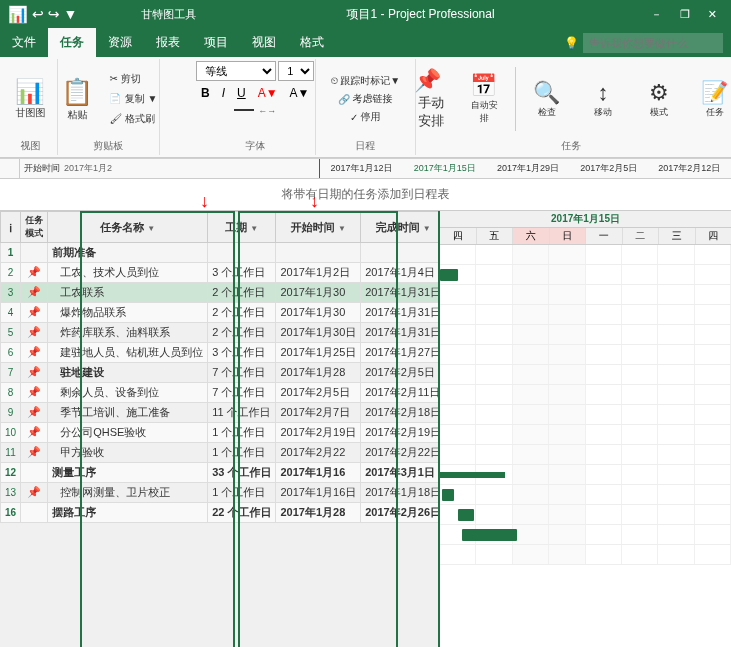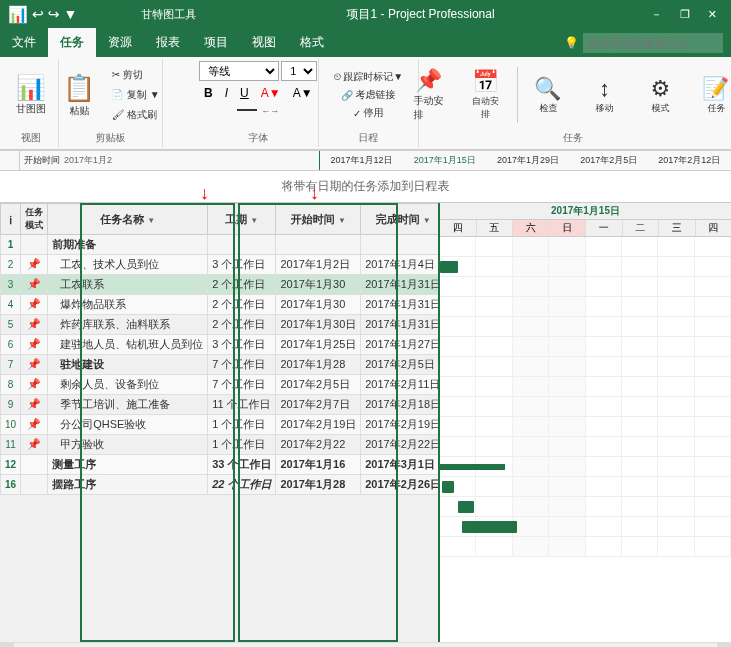--- a/index.html
+++ b/index.html
@@ -212,21 +212,21 @@
           <span style="font-size:10px;">停用</span>
         </div>
       </div>
       <span class="ribbon-group-label">日程</span>
     </div>
 
     <div class="ribbon-group" style="min-width:200px;flex-direction:column;">
       <div class="task-large-btns" style="flex:1;align-items:center;gap:6px;padding:2px;">
         <div class="task-large-btn">
           <span style="font-size:22px;color:#217346;">📌</span>
-          <span style="font-size:10px;text-align:left;">手动安排</span>
+          <span style="font-size:13px;text-align:right;">手动安排</span>
         </div>
         <div class="task-large-btn">
           <span style="font-size:22px;color:#888;">📅</span>
           <span style="font-size:9px;text-align:center;">自动安排</span>
         </div>
         <div style="width:1px;background:#ccc;align-self:stretch;margin:4px 0;"></div>
         <div class="task-large-btn">
           <span style="font-size:22px;">🔍</span>
           <span style="font-size:9px;">检查</span>
         </div>
@@ -392,25 +392,34 @@
   </tr>
           <tr style="font-weight: bold; background: rgb(245, 245, 245);">
     <td style="width:20px;text-align:center;font-size:10px;color:#217346;">12</td>
     <td style="width:22px;text-align:center;"></td>
     <td style="min-width:100px;padding-left:4px;">测量工序</td>
     <td style="width:68px;">33 个工作日</td>
     <td style="width:72px;">2017年1月16</td>
     <td style="width:72px;">2017年3月1日</td>
 
   </tr>
+          <tr>
+    <td style="width:20px;text-align:center;font-size:10px;color:#217346;">13</td>
+    <td style="width:22px;text-align:center;"><span style="color:#217346;">📌</span></td>
+    <td style="min-width:100px;padding-left:12px;">控制网测量、卫片校正</td>
+    <td style="width:68px;">1 个工作日</td>
+    <td style="width:72px;">2017年1月16日</td>
+    <td style="width:72px;">2017年1月18日</td>
+
+  </tr>
           <tr style="font-weight: bold; background: rgb(245, 245, 245);">
     <td style="width:20px;text-align:center;font-size:10px;color:#217346;">16</td>
     <td style="width:22px;text-align:center;"></td>
     <td style="min-width:100px;padding-left:4px;">摆路工序</td>
-    <td style="width:68px;font-style:italic;">22 个工作日</td>
+    <td style="width:68px;">22 个工作日</td>
     <td style="width:72px;">2017年1月28</td>
     <td style="width:72px;">2017年2月26日</td>
 
   </tr>
         </tbody>
     </table>
   </div>
 
   <div class="right-panel" style="flex:1;overflow:hidden;background:white;">
 

